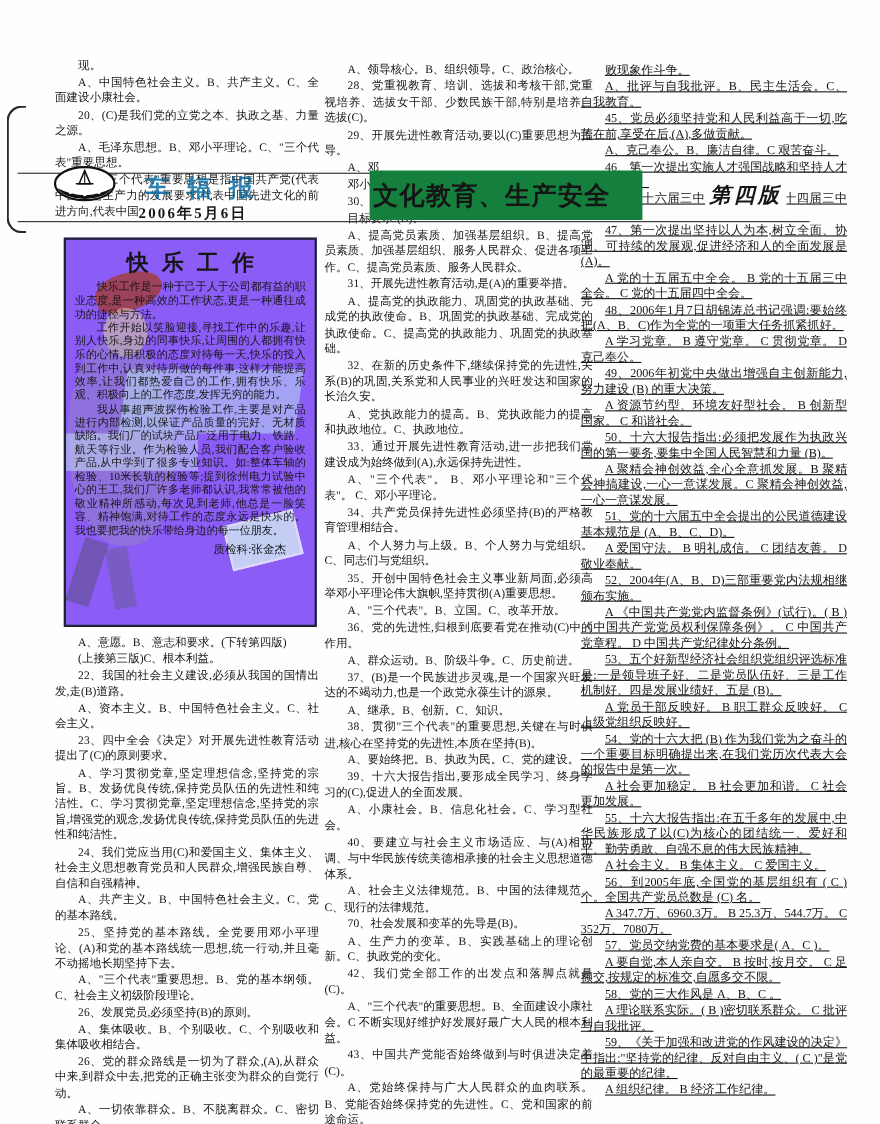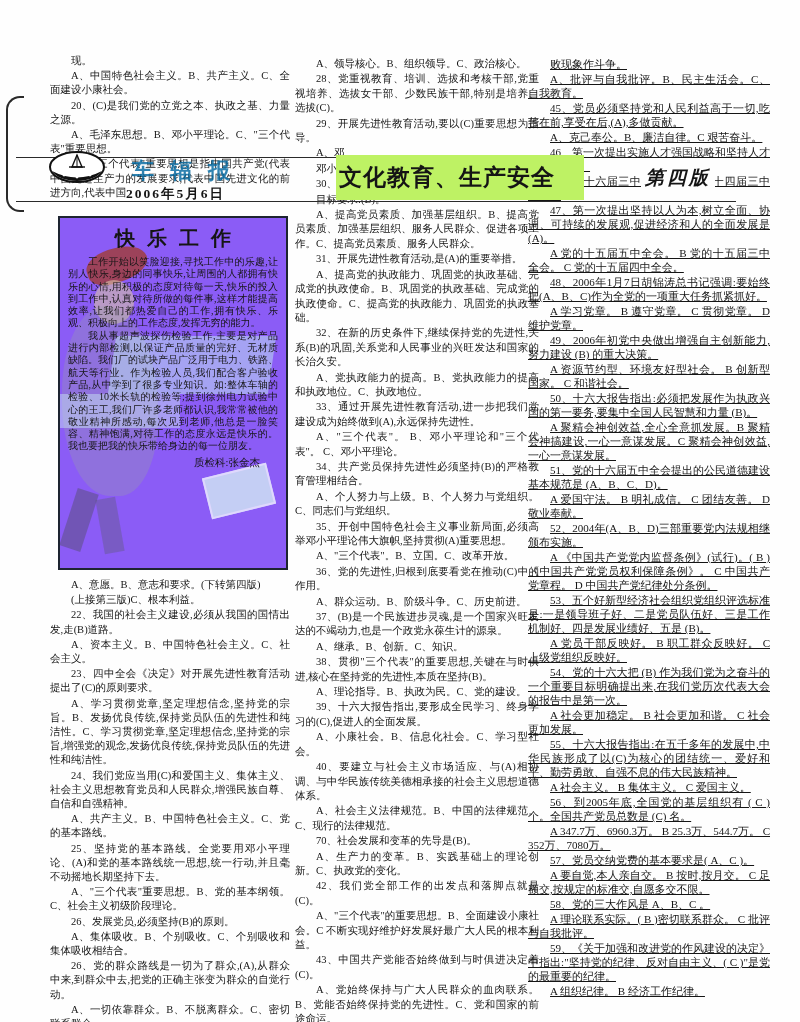--- a/index.html
+++ b/index.html
@@ -28,21 +28,21 @@
   }
   .ruleA{position:absolute;left:16px;top:157px;width:528px;height:1px;background:#2a2a2a;z-index:4;}
   .ruleB{position:absolute;left:16px;top:201px;width:720px;height:1px;background:#2a2a2a;z-index:4;}
   .bracket{
     position:absolute;left:6px;top:96px;width:16px;height:112px;z-index:4;
     border:2px solid #2a2a2a;border-right:none;border-radius:14px 0 0 14px;
   }
 
   
   .headline{
-    position:absolute;left:336px;top:155px;width:242px;z-index:5;background:#bef264;
+    position:absolute;left:336px;top:155px;width:242px;z-index:5;background:#15803d;
     font-family:"Liberation Sans",sans-serif;font-weight:bold;font-size:23px;
     letter-spacing:1px;padding:7px 3px;white-space:nowrap;
   }
   .edition{
     position:absolute;left:641px;top:162px;z-index:5;background:#fefefe;
     font-family:"Liberation Sans",sans-serif;font-weight:bold;font-size:19px;
     padding:3px 4px;letter-spacing:3px;font-style:italic;
   }
 
   
@@ -109,20 +109,21 @@
       <div class="face"></div>
       <div class="body1"></div>
       <div class="cyan1"></div>
       <div class="cyan2"></div>
       <div class="paper"></div>
       <div class="leg1"></div>
       <div class="leg2"></div>
     </div>
     <div class="box-title">快乐工作</div>
     <div class="box-body">
+        <p>快乐工作是一种于己于人于公司都有益的职业态度,是一种高效的工作状态,更是一种通往成功的捷径与方法。</p>
         <p>工作开始以笑脸迎接,寻找工作中的乐趣,让别人快乐,身边的同事快乐,让周围的人都拥有快乐的心情,用积极的态度对待每一天,快乐的投入到工作中,认真对待所做的每件事,这样才能提高效率,让我们都热爱自己的工作,拥有快乐、乐观、积极向上的工作态度,发挥无穷的能力。</p>
         <p>我从事超声波探伤检验工作,主要是对产品进行内部检测,以保证产品质量的完好、无材质缺陷。我们厂的试块产品广泛用于电力、铁路、航天等行业。作为检验人员,我们配合客户验收产品,从中学到了很多专业知识。如:整体车轴的检验、10米长轨的检验等;提到徐州电力试验中心的王工,我们厂许多老师都认识,我常常被他的敬业精神所感动,每次见到老师,他总是一脸笑容、精神饱满,对待工作的态度永远是快乐的。我也要把我的快乐带给身边的每一位朋友。</p>
       </div>
     <div class="box-sign">质检科:张金杰</div>
   </div>
 
   <div class="flow" id="colLeftBottom">
       <p class="t">A、意愿。B、意志和要求。(下转第四版)</p>
       <p class="t">(上接第三版)C、根本利益。</p>
       <p class="t">22、我国的社会主义建设,必须从我国的国情出发,走(B)道路。</p>
@@ -156,21 +157,21 @@
       <p class="t">A、"三个代表"。 B、邓小平理论和"三个代表"。 C、邓小平理论。</p>
       <p class="t">34、共产党员保持先进性必须坚持(B)的严格教育管理相结合。</p>
       <p class="t">A、个人努力与上级。B、个人努力与党组织。C、同志们与党组织。</p>
       <p class="t">35、开创中国特色社会主义事业新局面,必须高举邓小平理论伟大旗帜,坚持贯彻(A)重要思想。</p>
       <p class="t">A、"三个代表"。B、立国。C、改革开放。</p>
       <p class="t">36、党的先进性,归根到底要看党在推动(C)中的作用。</p>
       <p class="t">A、群众运动。B、阶级斗争。C、历史前进。</p>
       <p class="t">37、(B)是一个民族进步灵魂,是一个国家兴旺发达的不竭动力,也是一个政党永葆生计的源泉。</p>
       <p class="t">A、继承。B、创新。C、知识。</p>
       <p class="t">38、贯彻"三个代表"的重要思想,关键在与时俱进,核心在坚持党的先进性,本质在坚持(B)。</p>
-      <p class="t">A、理论指导。B、执政为民。C、党的建设。</p>
+      <p class="t">A、要始终把。B、执政为民。C、党的建设。</p>
       <p class="t">39、十六大报告指出,要形成全民学习、终身学习的(C),促进人的全面发展。</p>
       <p class="t">A、小康社会。B、信息化社会。C、学习型社会。</p>
       <p class="t">40、要建立与社会主义市场适应、与(A)相协调、与中华民族传统美德相承接的社会主义思想道德体系。</p>
       <p class="t">A、社会主义法律规范。B、中国的法律规范。C、现行的法律规范。</p>
       <p class="t">70、社会发展和变革的先导是(B)。</p>
       <p class="t">A、生产力的变革。B、实践基础上的理论创新。C、执政党的变化。</p>
       <p class="t">42、我们党全部工作的出发点和落脚点就是(C)。</p>
       <p class="t">A、"三个代表"的重要思想。B、全面建设小康社会。C 不断实现好维护好发展好最广大人民的根本利益。</p>
       <p class="t">43、中国共产党能否始终做到与时俱进决定着(C)。</p>
       <p class="t">A、党始终保持与广大人民群众的血肉联系。B、党能否始终保持党的先进性。C、党和国家的前途命运。</p>
@@ -179,21 +180,21 @@
   <div class="flow" id="colRight">
       <p class="t">败现象作斗争。</p>
       <p class="t">A、批评与自我批评。B、民主生活会。C、自我教育。</p>
       <p class="t">45、党员必须坚持党和人民利益高于一切,吃苦在前,享受在后,(A),多做贡献。</p>
       <p class="t">A、克己奉公。B、廉洁自律。C 艰苦奋斗。</p>
       <p class="t">46、第一次提出实施人才强国战略和坚持人才原则是 (A)。</p>
       <p class="t">A 党的十六届三中全会。 B 党的十四届三中全会。</p>
       <p class="t">47、第一次提出坚持以人为本,树立全面、协调、可持续的发展观,促进经济和人的全面发展是 (A)。</p>
       <p class="t">A 党的十五届五中全会。 B 党的十五届三中全会。 C 党的十五届四中全会。</p>
       <p class="t">48、2006年1月7日胡锦涛总书记强调:要始终把(A、B、C)作为全党的一项重大任务抓紧抓好。</p>
-      <p class="t">A 学习党章。 B 遵守党章。 C 贯彻党章。 D 维护党章。</p>
+      <p class="t">A 学习党章。 B 遵守党章。 C 贯彻党章。 D 克己奉公。</p>
       <p class="t">49、2006年初党中央做出增强自主创新能力,努力建设 (B) 的重大决策。</p>
       <p class="t">A 资源节约型、环境友好型社会。 B 创新型国家。 C 和谐社会。</p>
       <p class="t">50、十六大报告指出:必须把发展作为执政兴国的第一要务,要集中全国人民智慧和力量 (B)。</p>
       <p class="t">A 聚精会神创效益,全心全意抓发展。B 聚精会神搞建设,一心一意谋发展。C 聚精会神创效益,一心一意谋发展。</p>
       <p class="t">51、党的十六届五中全会提出的公民道德建设基本规范是 (A、B、C、D)。</p>
       <p class="t">A 爱国守法。 B 明礼成信。 C 团结友善。 D 敬业奉献。</p>
       <p class="t">52、2004年(A、B、D)三部重要党内法规相继颁布实施。</p>
       <p class="t">A 《中国共产党党内监督条例》(试行)。( B )《中国共产党党员权利保障条例》。 C 中国共产党章程。 D 中国共产党纪律处分条例。</p>
       <p class="t">53、五个好新型经济社会组织党组织评选标准是:一是领导班子好、二是党员队伍好、三是工作机制好、四是发展业绩好、五是 (B)。</p>
       <p class="t">A 党员干部反映好。 B 职工群众反映好。 C 上级党组织反映好。</p>

